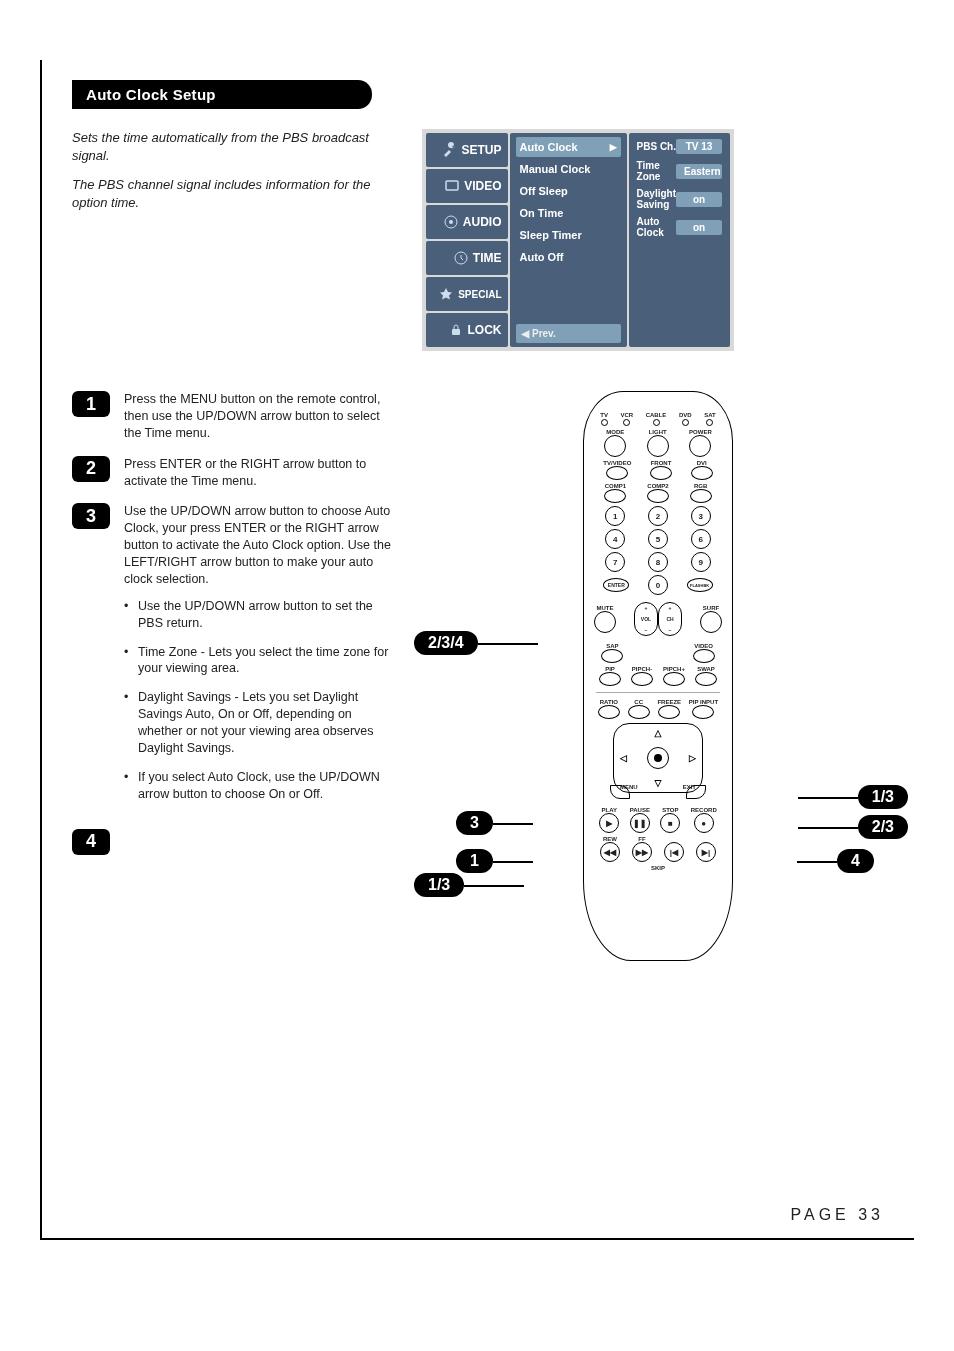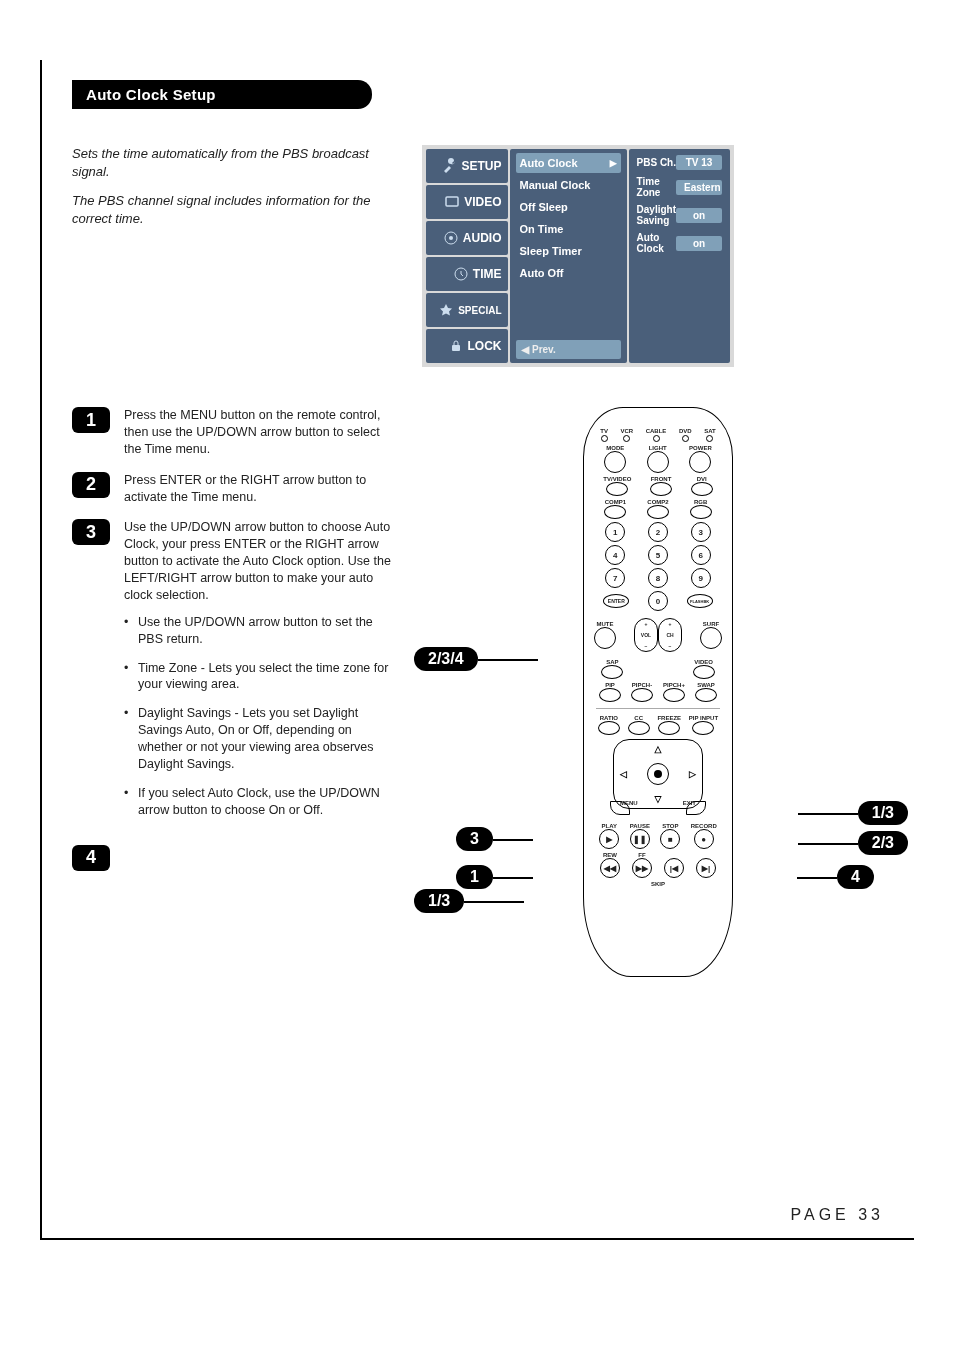--- a/index.html
+++ b/index.html
@@ -20,21 +20,21 @@
     position: relative;
   }
   .title-bar {
     background: #000;
     color: #fff;
     font-weight: bold;
     font-size: 15px;
     padding: 6px 14px;
     border-radius: 0 14px 14px 0;
     display: inline-block;
-    margin-bottom: 36px;
+    margin-bottom: 20px;
     letter-spacing: 0.3px;
     min-width: 300px;
   }
   .intro p {
     font-style: italic;
     font-size: 13px;
     line-height: 1.35;
     max-width: 320px;
     margin-bottom: 12px;
   }
@@ -244,21 +244,21 @@
 </head>
 <body>
 
 <div class="page-border">
 
   <div class="title-bar">Auto Clock Setup</div>
 
   <div class="top-row">
     <div class="intro">
       <p>Sets the time automatically from the PBS broadcast signal.</p>
-      <p>The PBS channel signal includes information for the correct time.</p>
+      <p>The PBS channel signal includes information for the option time.</p>
     </div>
 
     <div class="osd">
       <div class="osd-tabs">
         <div class="osd-tab">
           <svg class="tab-icon-svg tab-icon" viewBox="0 0 16 16">
               <path d="M3 13l5-5 2 2-5 5zM10 6a3 3 0 1 1 3-3l-2 2 1 1 2-2a3 3 0 0 1-4 2z" fill="#cde"></path>
             </svg>
           <span>SETUP</span>
         </div>

